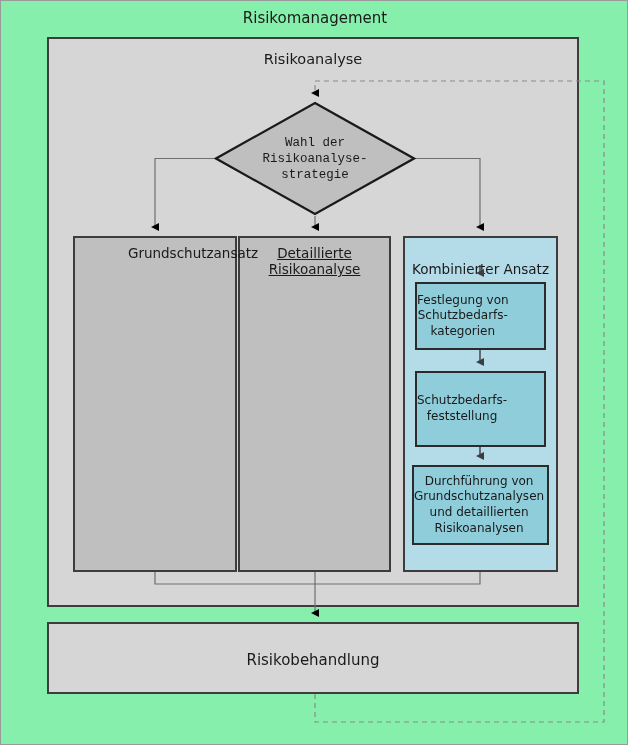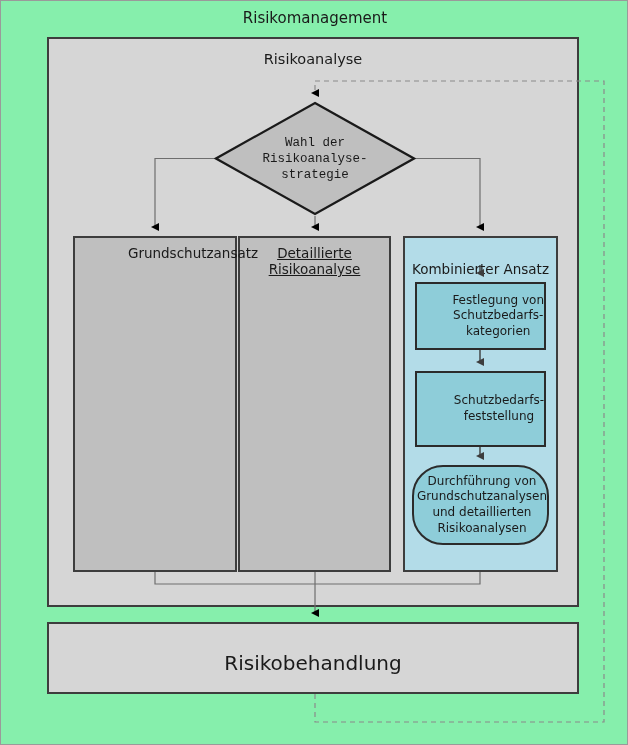--- a/index.html
+++ b/index.html
@@ -63,21 +63,21 @@
     width: 532px;
     height: 72px;
     box-sizing: border-box;
     background: #d6d6d6;
     border: 2px solid #3d3d3d;
   }
   #risikobehandlung-title {
     left: 46px;
     top: 650px;
     width: 532px;
-    font-size: 20px;
+    font-size: 15px;
   }
 
   
   .approach-box {
     position: absolute;
     box-sizing: border-box;
     background: #bfbfbf;
     border: 2px solid #3d3d3d;
   }
   #box-grundschutz { left: 72px;  top: 235px; width: 164px; height: 336px; }
@@ -97,32 +97,32 @@
   #lbl-kombiniert  { left: 402px; top: 260px; width: 155px; }
 
   
   .step-box {
     position: absolute;
     box-sizing: border-box;
     background: #8ecdd9;
     border: 2px solid #2b2b2b;
     display: flex;
     align-items: center;
-    justify-content: flex-end;
+    justify-content: flex-start;
   }
   .step-text {
     font-size: 12px;
     text-align: center;
     color: #1a1a1a;
     line-height: 1.3;
     white-space: pre-line;
   }
   #step-1 { left: 414px; top: 281px; width: 131px; height: 68px; }
   #step-2 { left: 414px; top: 370px; width: 131px; height: 76px; }
-  #step-3 { left: 411px; top: 464px; width: 137px; height: 80px; border-radius: 31px; }
+  #step-3 { left: 411px; top: 464px; width: 137px; height: 80px; }
 
   
   #diamond-wrap {
     position: absolute;
     left: 213px;
     top: 100px;
     width: 202px;
     height: 115px;
   }
   #diamond-wrap svg { display: block; }

